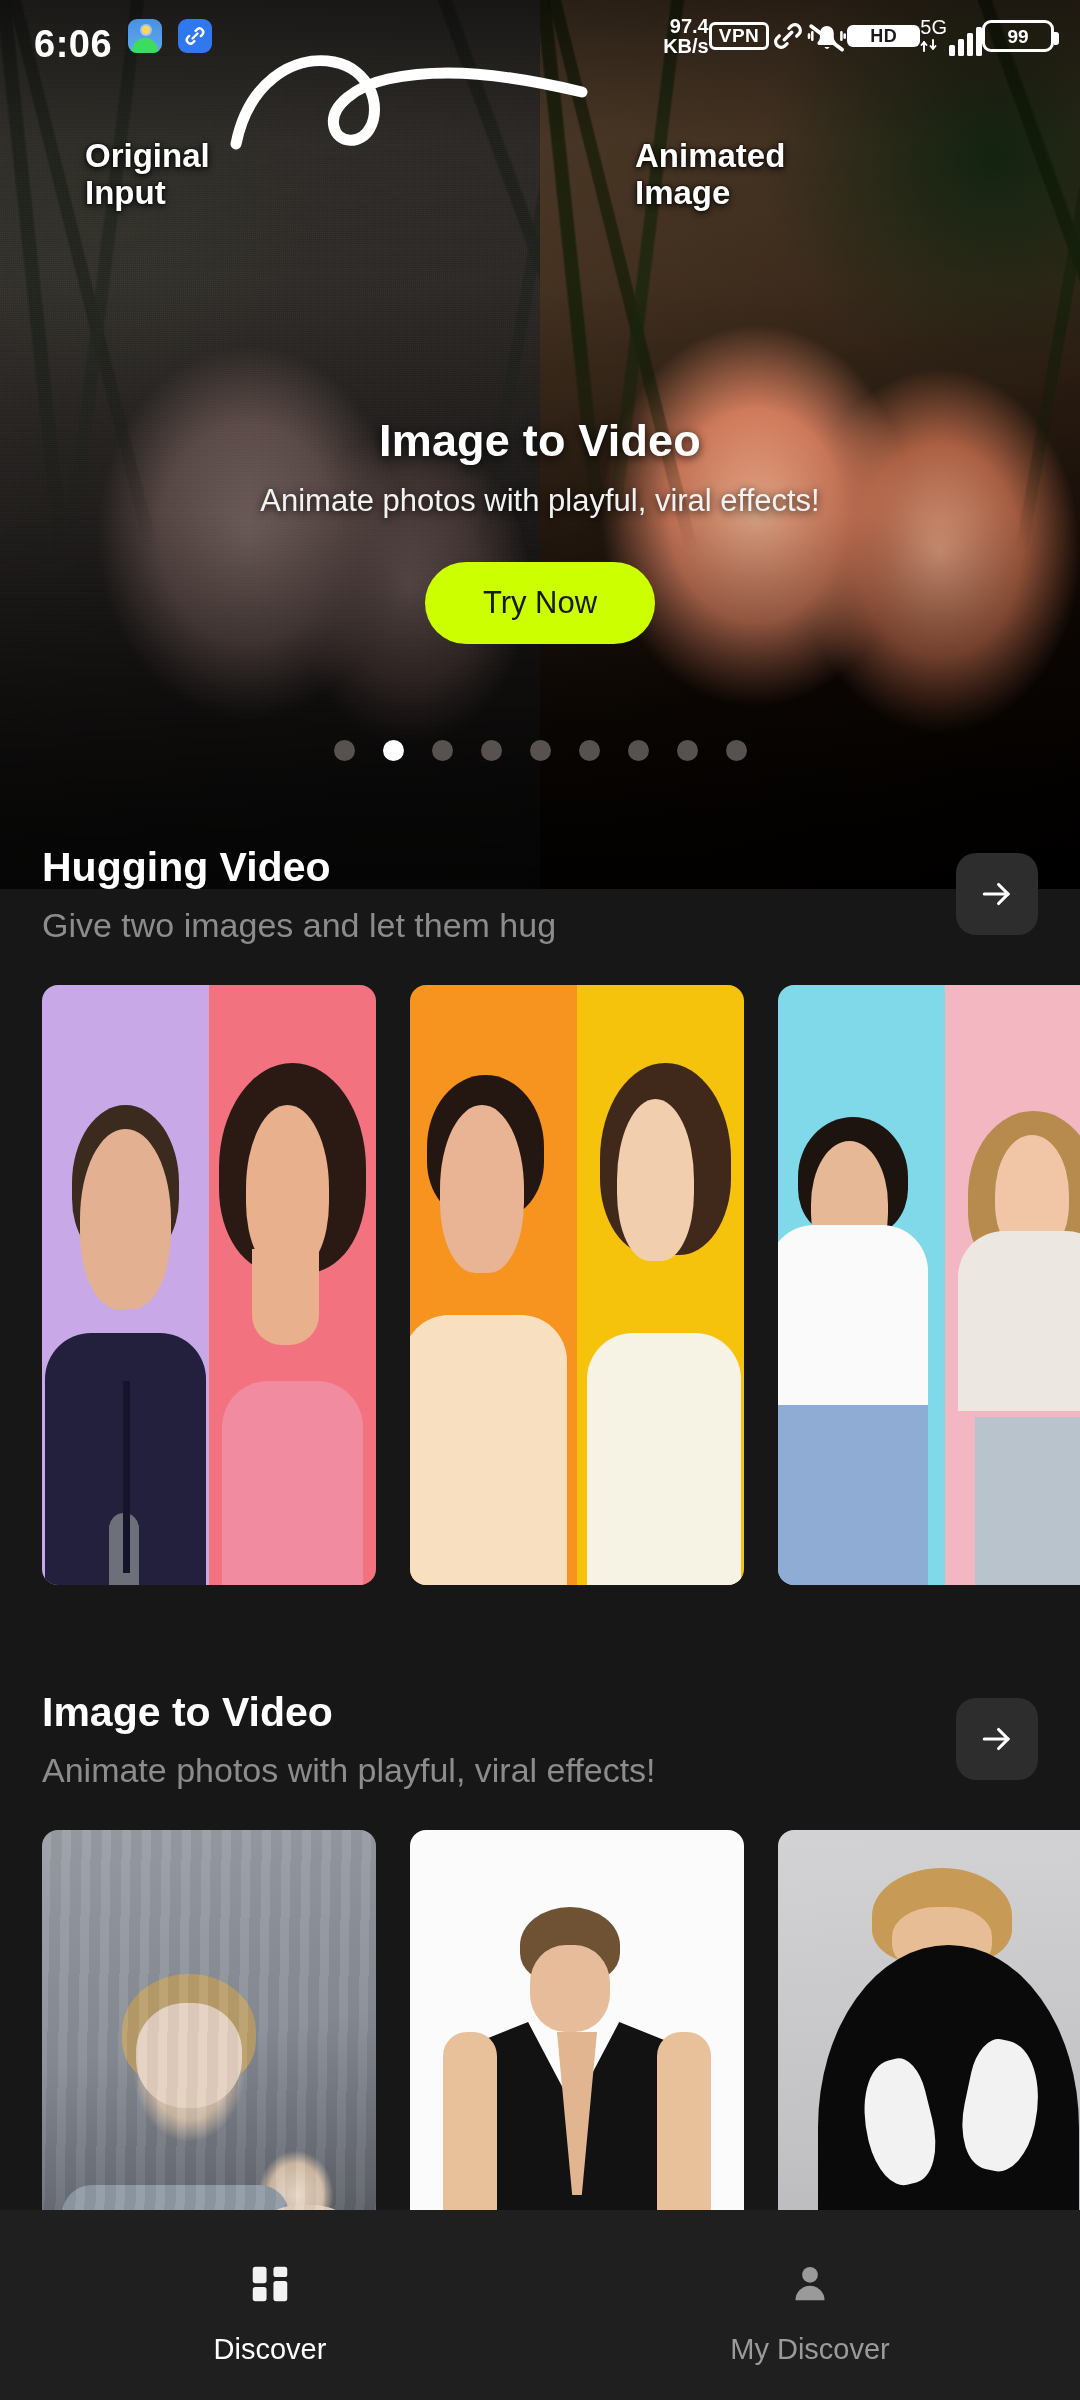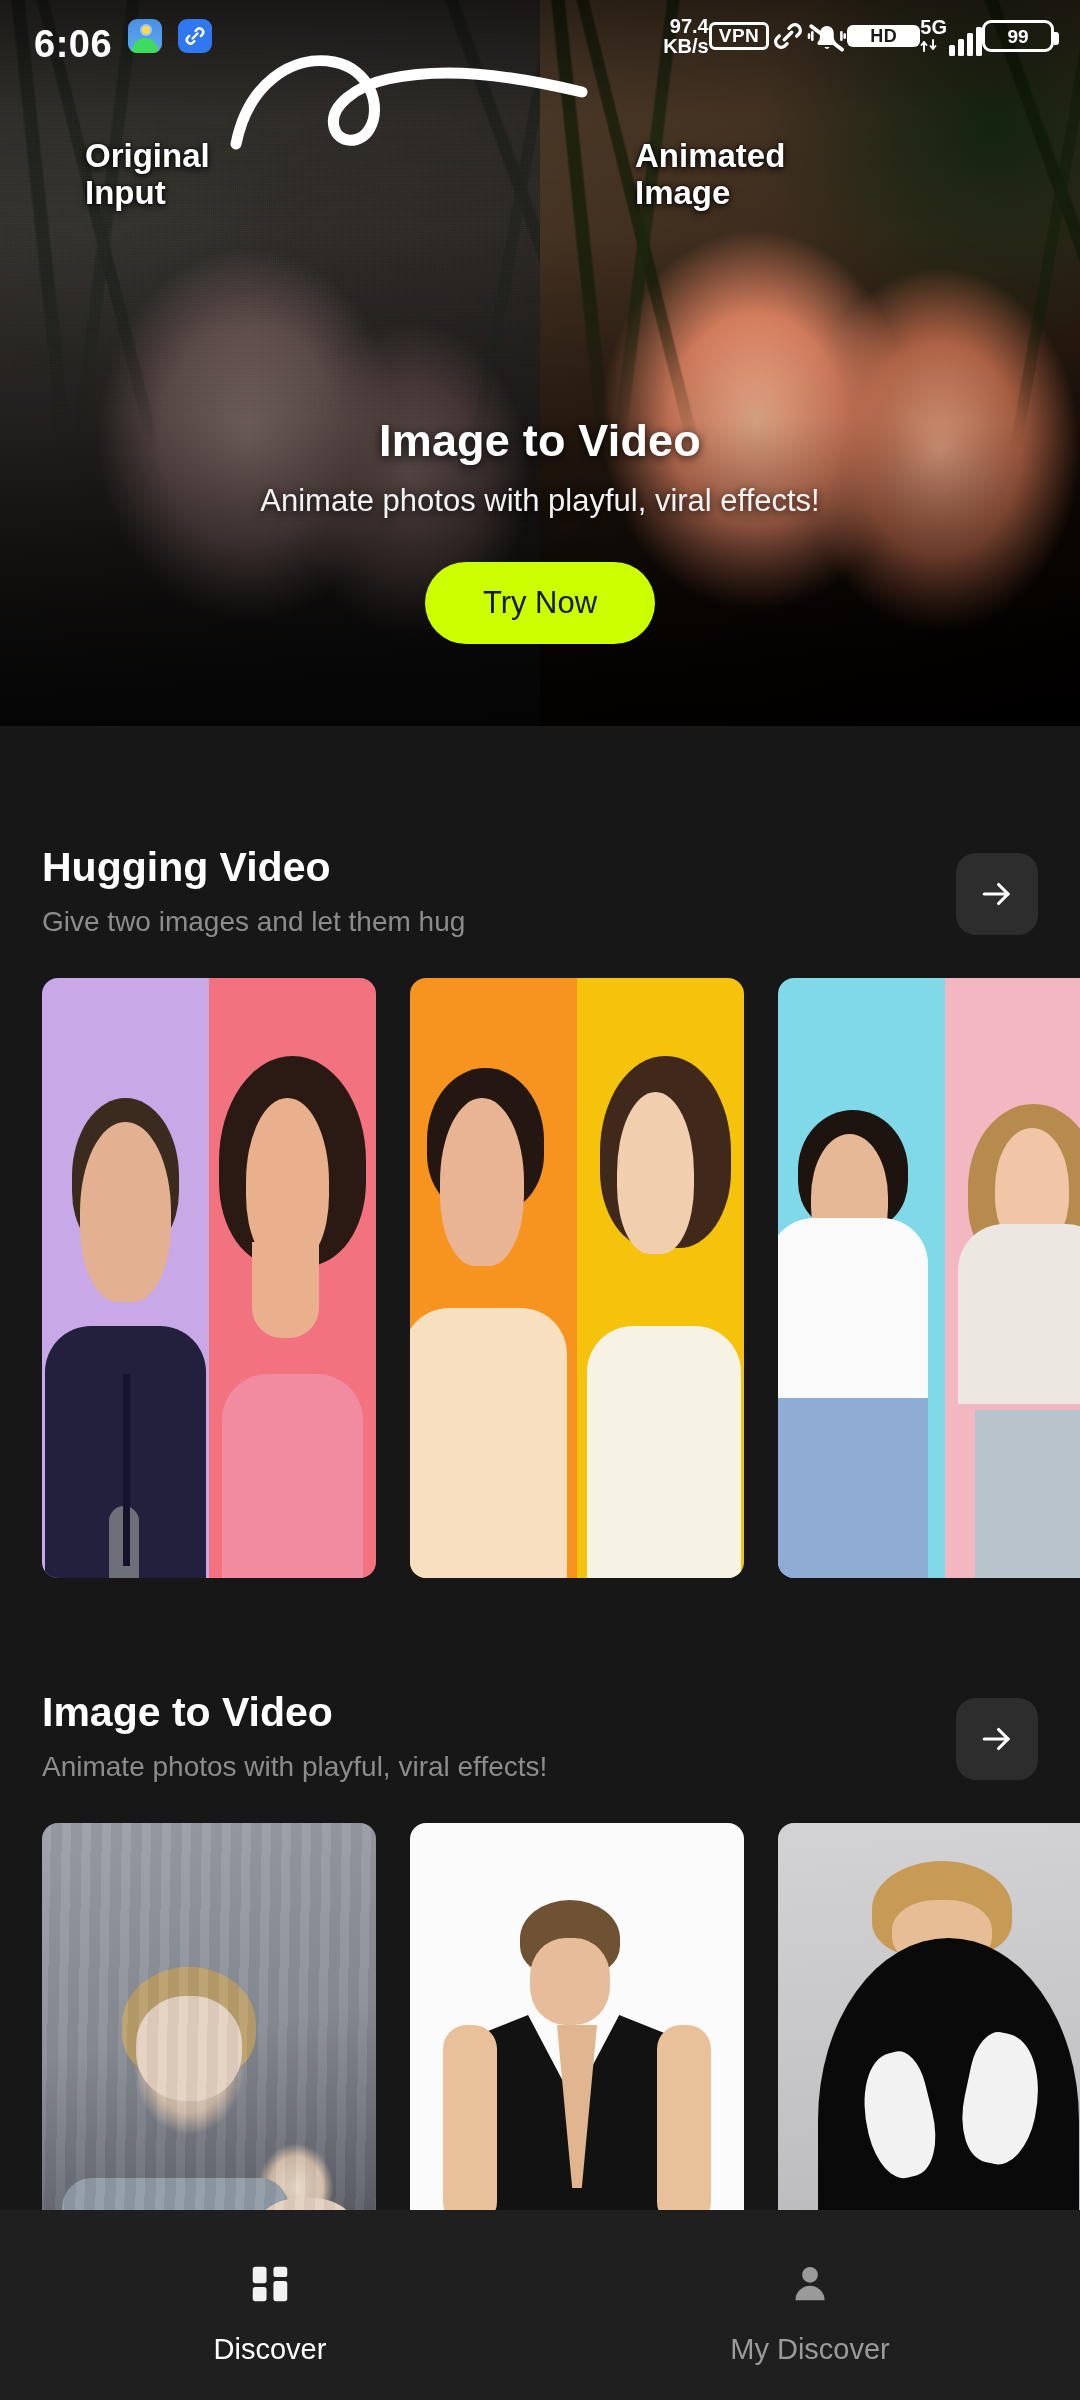--- a/index.html
+++ b/index.html
@@ -32,33 +32,33 @@
   .sb-speed span { display:block; }
   .sb-vpn {
     font-size:19px; font-weight:700; letter-spacing:.5px;
     border:3px solid #fff; border-radius:6px; padding:1px 7px 2px; line-height:1;
   }
   .sb-hd {
     font-size:18px; font-weight:700; letter-spacing:.5px;
     background:#fff; color:#1a1a1a; border-radius:6px; padding:2px 23px; line-height:1;
   }
   .sb-net { display:flex; align-items:flex-end; gap:2px; }
-  .sb-5g { font-size:20px; font-weight:700; line-height:1; margin-bottom:1px; }
+  .sb-5g { font-size:20px; font-weight:400; line-height:1; margin-bottom:1px; }
   .bars { display:flex; align-items:flex-end; gap:3px; height:28px; }
   .bars i { width:6px; background:#fff; border-radius:1.5px; display:block; }
   .sb-batt {
     width:72px; height:32px; border:3px solid #fff; border-radius:9px;
     display:flex; align-items:center; justify-content:center; position:relative;
   }
   .sb-batt::after { content:""; position:absolute; right:-8px; top:9px; width:5px; height:13px;
     background:#fff; border-radius:0 3px 3px 0; }
   .sb-batt span { font-size:19px; font-weight:700; line-height:1; }
 
   
-  .hero { position:absolute; top:0; left:0; width:1080px; height:726px; overflow:hidden; background:#ec4899; }
+  .hero { position:absolute; top:0; left:0; width:1080px; height:889px; overflow:hidden; background:#ec4899; }
   .hero-photo { position:absolute; inset:0; display:flex; }
   .hero-half { position:relative; width:50%; height:100%; overflow:hidden; }
   
   .hp-left {
     background:
       radial-gradient(ellipse 210px 260px at 46% 60%, #b5847a 0%, #8d6058 42%, rgba(60,38,32,0) 72%),
       radial-gradient(ellipse 160px 210px at 76% 66%, #9d6f68 0%, #6d463f 45%, rgba(40,24,20,0) 75%),
       radial-gradient(ellipse 300px 300px at 20% 22%, #3b3a28 0%, rgba(25,24,16,0) 70%),
       linear-gradient(165deg,#4a4136 0%,#342c25 38%,#1c1512 75%,#100c0a 100%);
     filter:saturate(.55) brightness(.82) contrast(.95);
@@ -118,21 +118,21 @@
     font-family:"Liberation Sans", sans-serif; cursor:pointer;
   }
   .dots { position:absolute; left:0; right:0; top:740px; display:flex; justify-content:center; gap:28px; }
   .dot { width:21px; height:21px; border-radius:50%; background:#57524f; }
   .dot.on { background:#fff; }
 
   
   .section { position:absolute; left:0; width:1080px; }
   .sec-head { display:flex; align-items:flex-start; justify-content:space-between; padding:0 42px; }
   .sec-title { font-size:41px; font-weight:700; color:#fff; line-height:1.1; }
-  .sec-sub { margin-top:16px; font-size:28px; color:#8c8c8c; font-weight:400; }
+  .sec-sub { margin-top:16px; font-size:34px; color:#8c8c8c; font-weight:400; }
   .sec-arrow {
     width:82px; height:82px; border-radius:20px; background:#2d2d2d;
     display:flex; align-items:center; justify-content:center; flex:0 0 auto; margin-top:8px; cursor:pointer;
   }
 
   .rail { display:flex; gap:34px; padding-left:42px; margin-top:40px; }
   .card { flex:0 0 auto; border-radius:16px; overflow:hidden; position:relative; background:#222; }
   .card.r1 { width:334px; height:600px; }
   .card.r2 { width:334px; height:480px; }
   .card-img { position:absolute; inset:0; }

